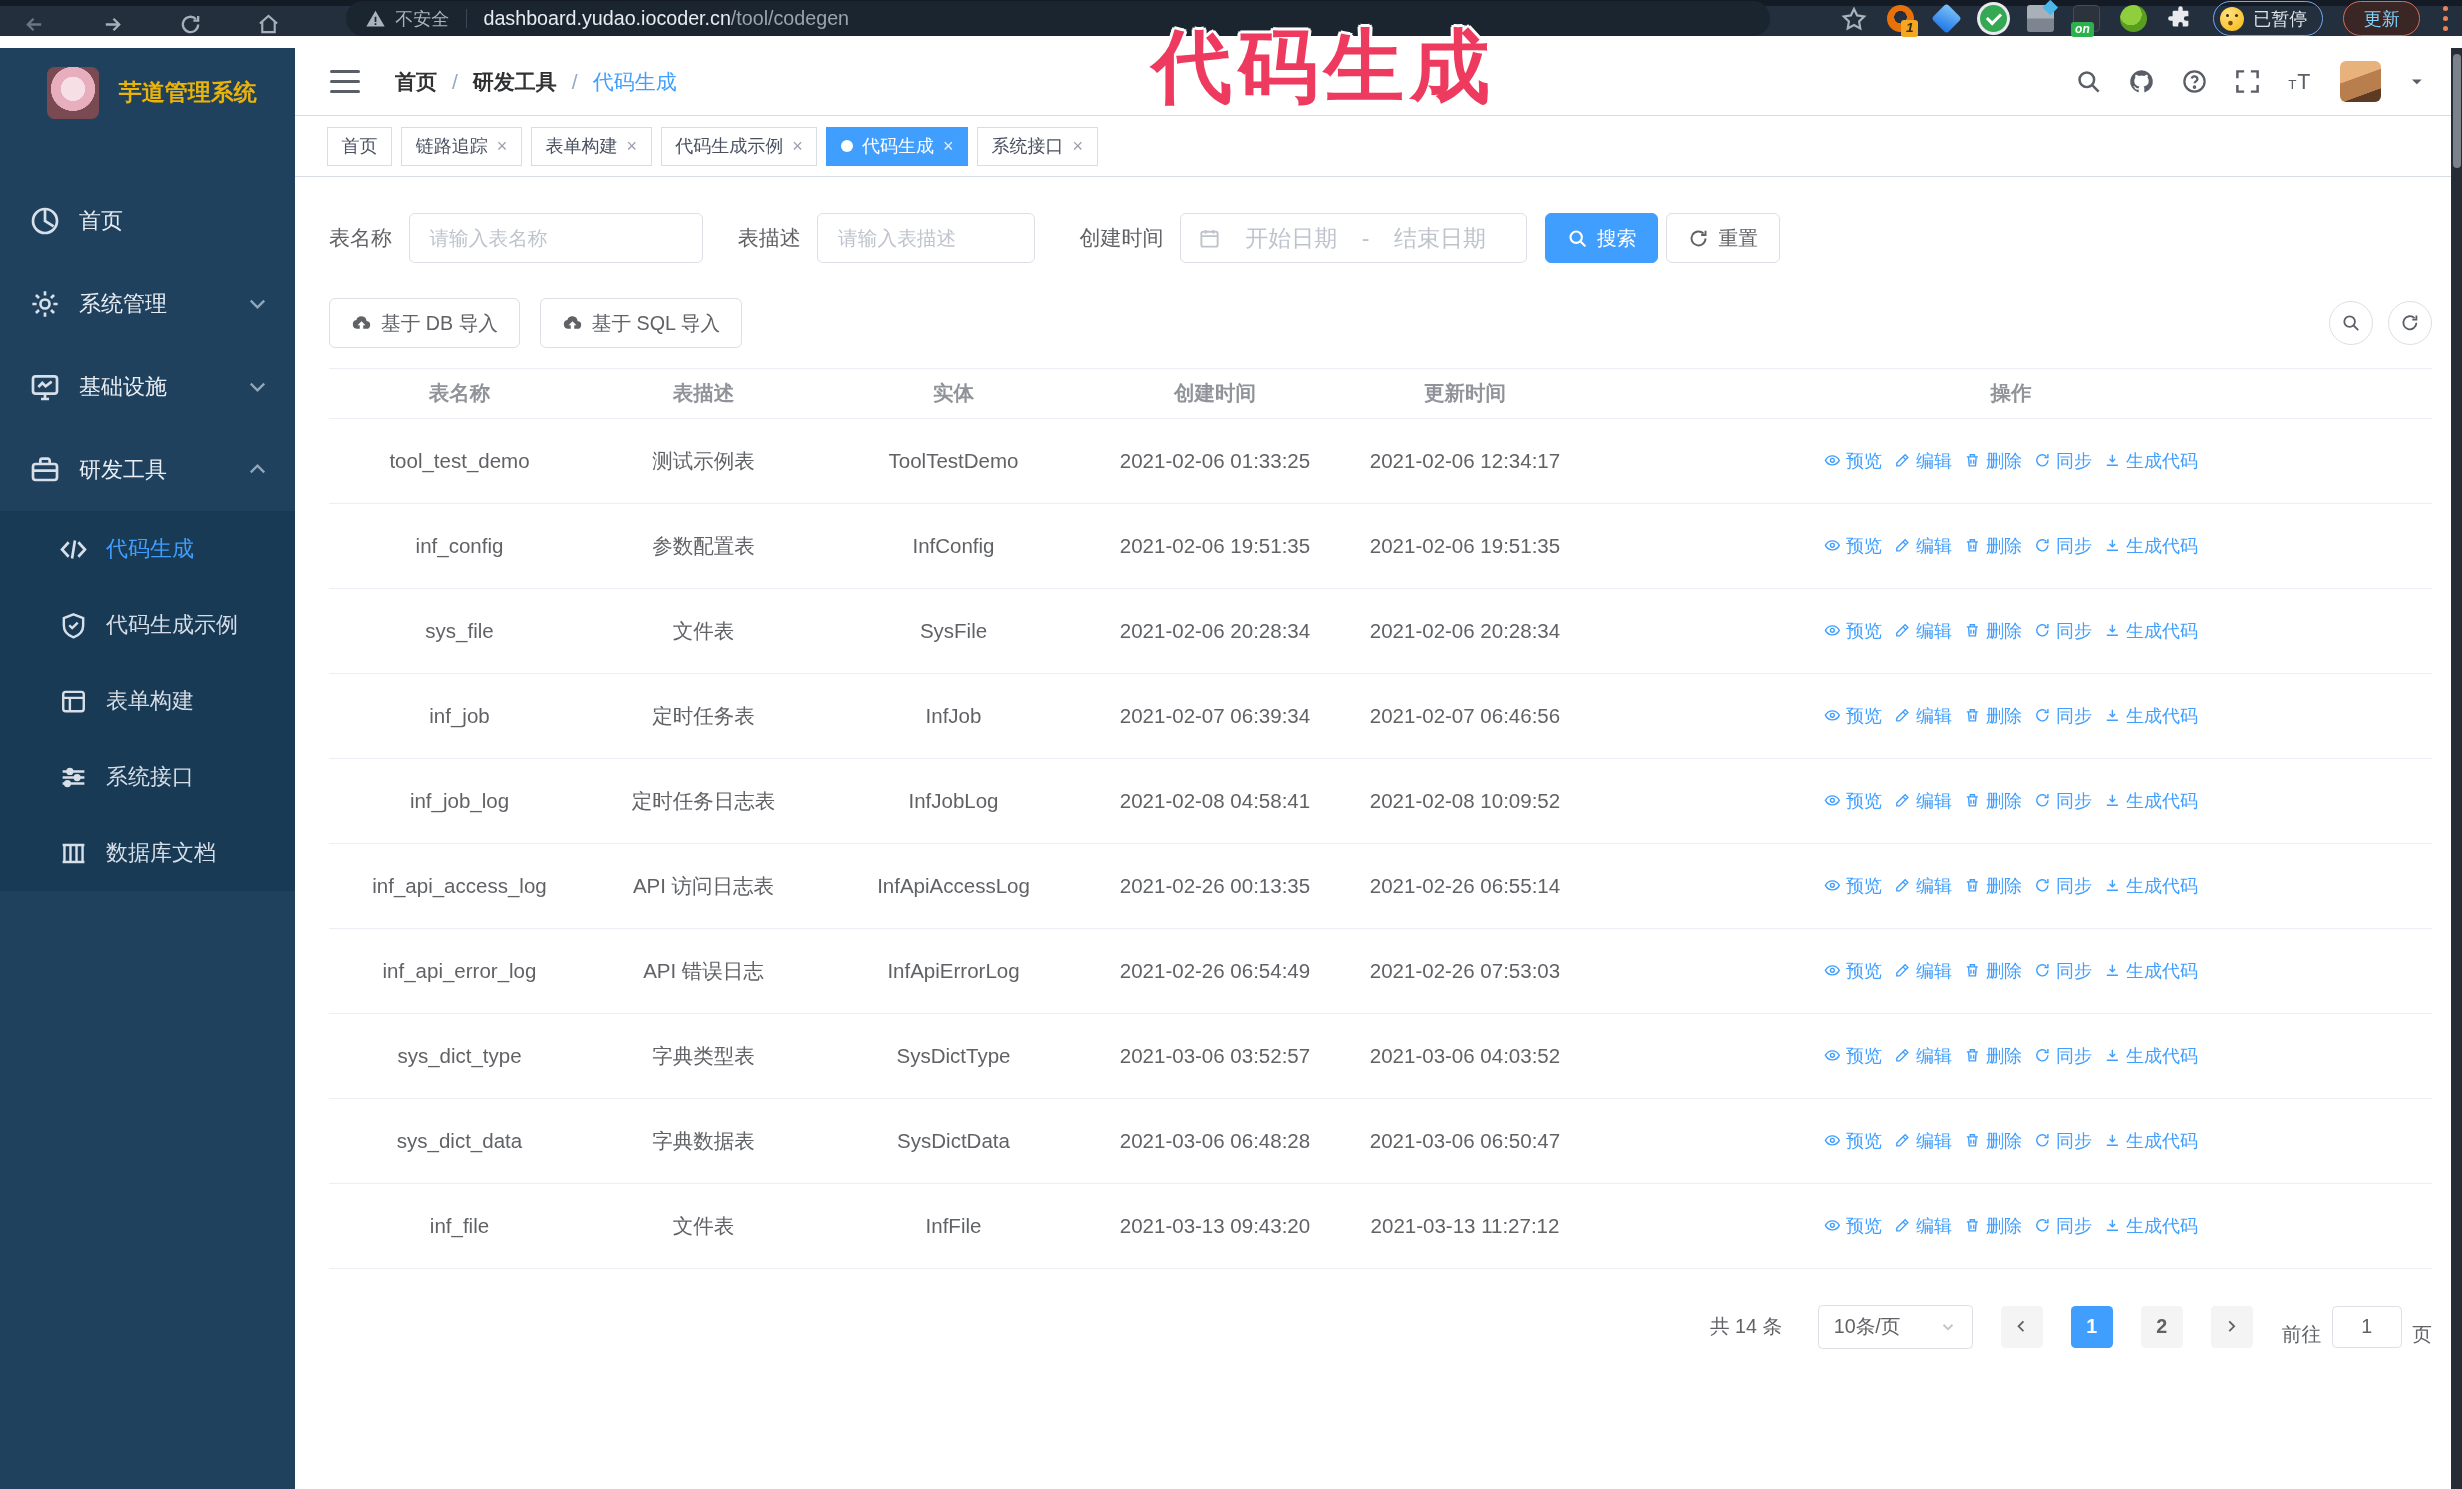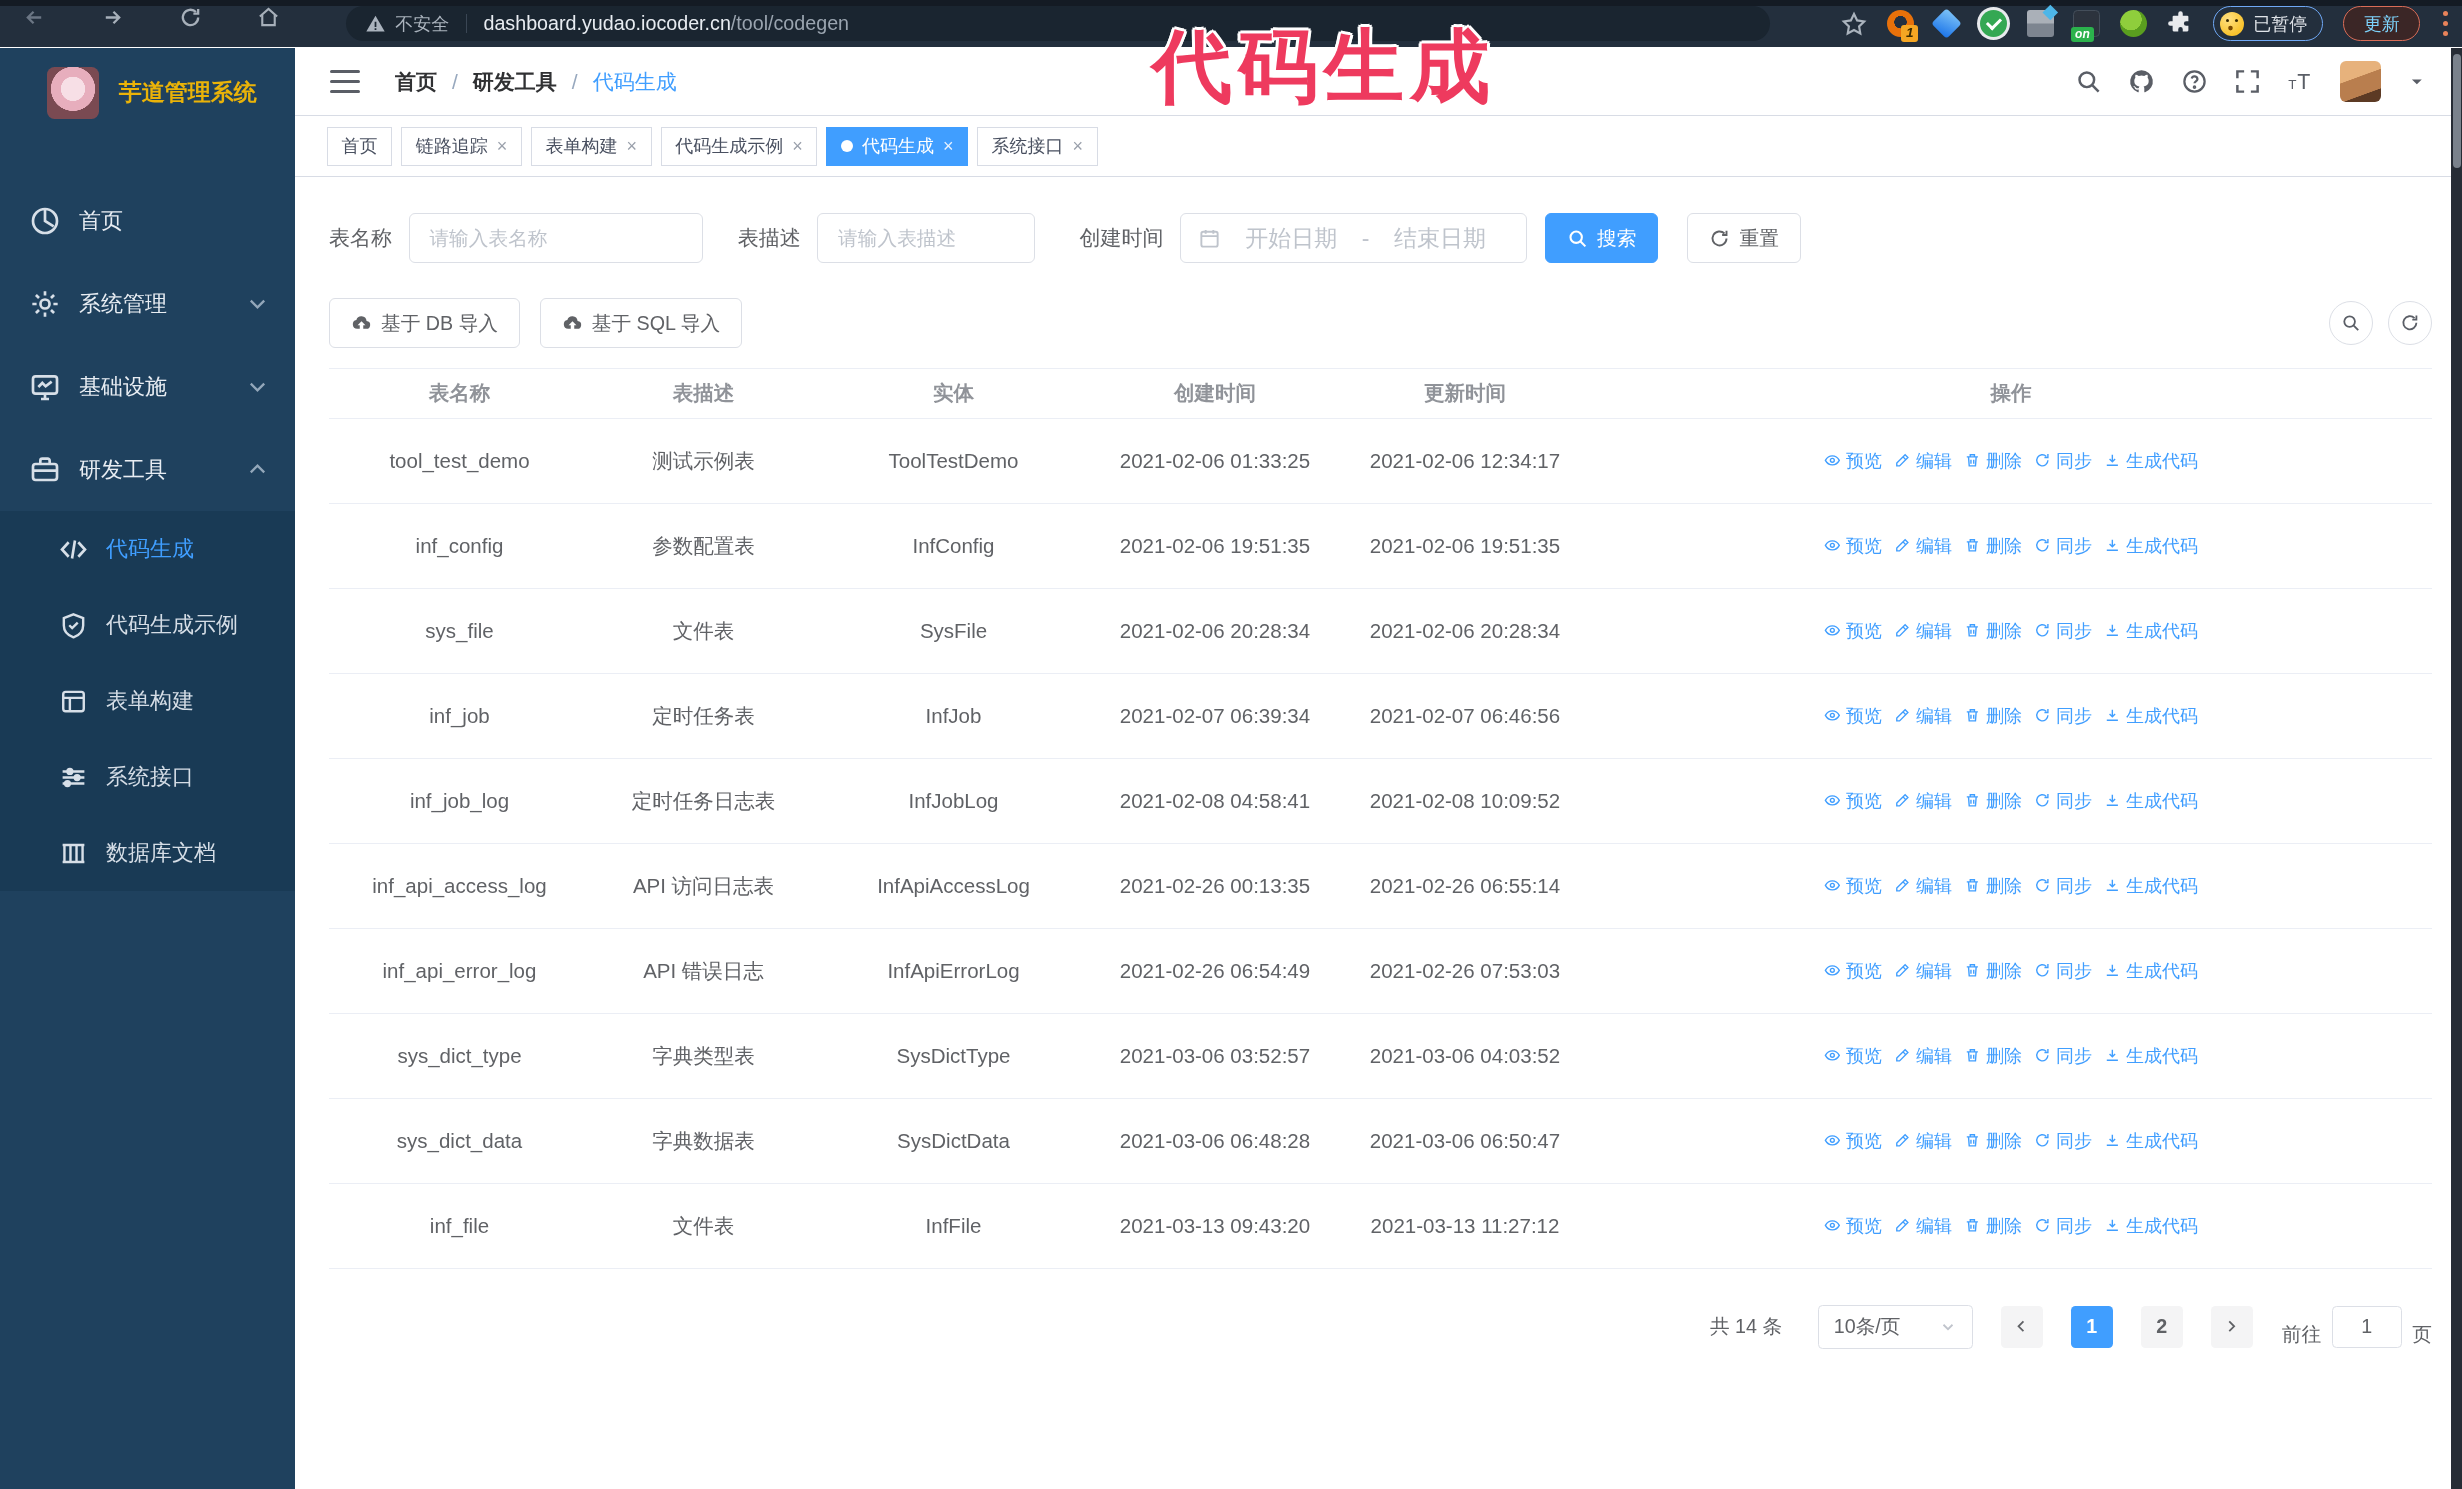--- a/index.html
+++ b/index.html
@@ -5,23 +5,23 @@
   * { box-sizing: border-box; }
   html,body { margin:0; padding:0; }
   body {
     width:2462px; height:1490px; overflow:hidden; position:relative;
     font-family:"Liberation Sans","DejaVu Sans",sans-serif; background:#fff; color:#606266;
   }
   svg { display:block; }
 
   
   .browser {
-    position:absolute; top:0; left:0; right:0; height:47px;
+    position:absolute; top:0; left:0; right:0; height:36px;
     background:linear-gradient(#141b24 0 6px, #232f3d 6px 100%);
-    display:flex; align-items:flex-start; padding:6px 13.6px 0 23px; color:#9aa4af;gap:16px;
+    display:flex; align-items:flex-end; padding:6px 13.6px 0 23px; color:#9aa4af;gap:16px;
   }
   .nav-ic { width:23px; height:23px; margin-right:39px; color:#a7b0ba; cursor:pointer; }
   .nav-ic.dim { color:#6b7684; }
   .url-pill {
     height:35px; flex:1; max-width:1424px; background:#1a2530; border-radius:17.4px;
     display:flex; align-items:center; padding:0 19.7px; margin-left:10.6px; min-width:0;
   }
   .url-pill .sec { font-size:18px; color:#aab3bd; margin-left:9px; }
   .url-divider { width:0.8px; height:19.7px; background:#3a4654; margin:0 16.7px; }
   .url-host { font-size:19.7px; color:#e8ecf1; }
@@ -110,21 +110,21 @@
   .f-input::placeholder { color:#bfc4cc; }
   .in-name { width:294px; margin-right:35px; }
   .in-desc { width:218px; margin-right:44px; }
   .date-box { width:347px; height:50px; border:0.8px solid #dcdfe6; border-radius:6px; display:flex; align-items:center; padding:0 16.7px; color:#bfc4cc; font-size:23px; gap:1px; cursor:text; }
   .date-box .cal { width:23px; height:23px; color:#bfc4cc; flex-shrink:0; }
   .date-ph { flex:1; text-align:center; white-space:nowrap; }
   .range-sep { color:#bfc4cc; }
   .btn { height:50px; border-radius:6px; font-size:19.7px; display:inline-flex; align-items:center; gap:9px; padding:0 21px; cursor:pointer; border:0.8px solid #dcdfe6; background:#fff; color:#606266; white-space:nowrap; }
   .btn .b-ic { width:21px; height:21px; }
   .btn-search { background:#409eff; border-color:#409eff; color:#fff; margin-left:18px; }
-  .btn-reset { margin-left:29px; }
+  .btn-reset { margin-left:8px; }
 
   .import-row { margin-top:35px; display:flex; align-items:center; gap:19.7px; }
   .circle-btns { margin-left:auto; display:flex; gap:15px; }
   .circle-btn { width:44px; height:44px; border-radius:50%; border:0.8px solid #dcdfe6; background:#fff; color:#5a5e66; display:flex; align-items:center; justify-content:center; cursor:pointer; }
   .circle-btn svg { width:19.7px; height:19.7px; }
 
   
   .gtable { margin-top:19.7px; border-top:0.8px solid #ebeef5; }
   .tr { display:flex; align-items:center; border-bottom:0.8px solid #ebeef5; min-height:85px; }
   .tr.head { min-height:50px; }

